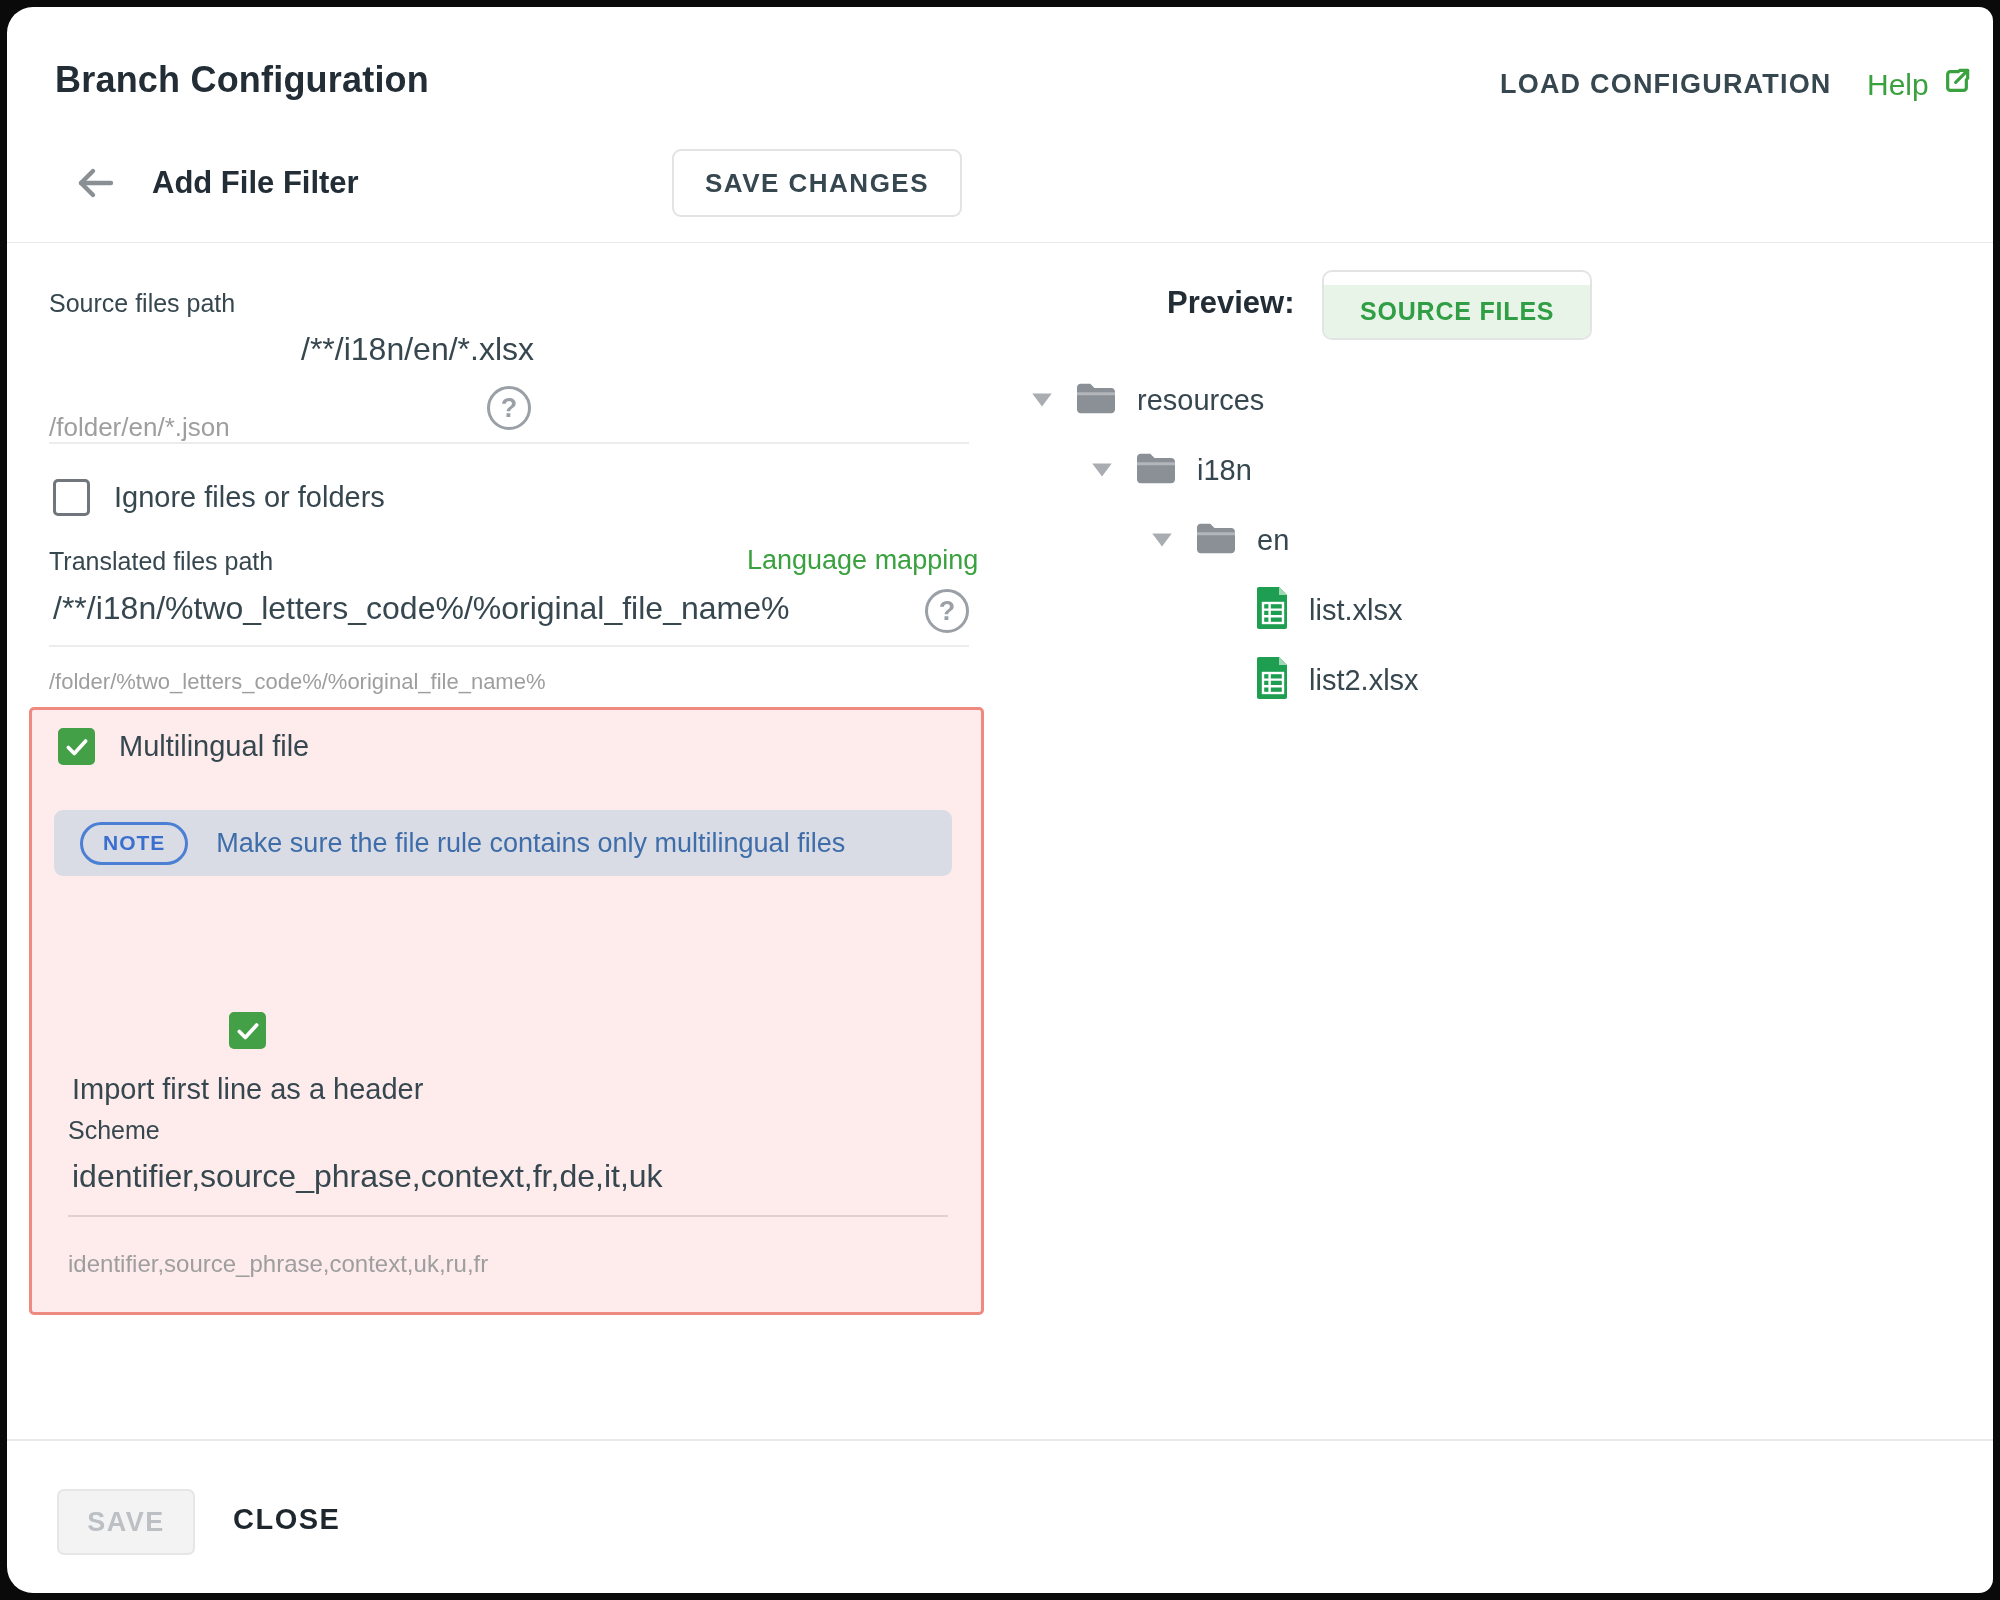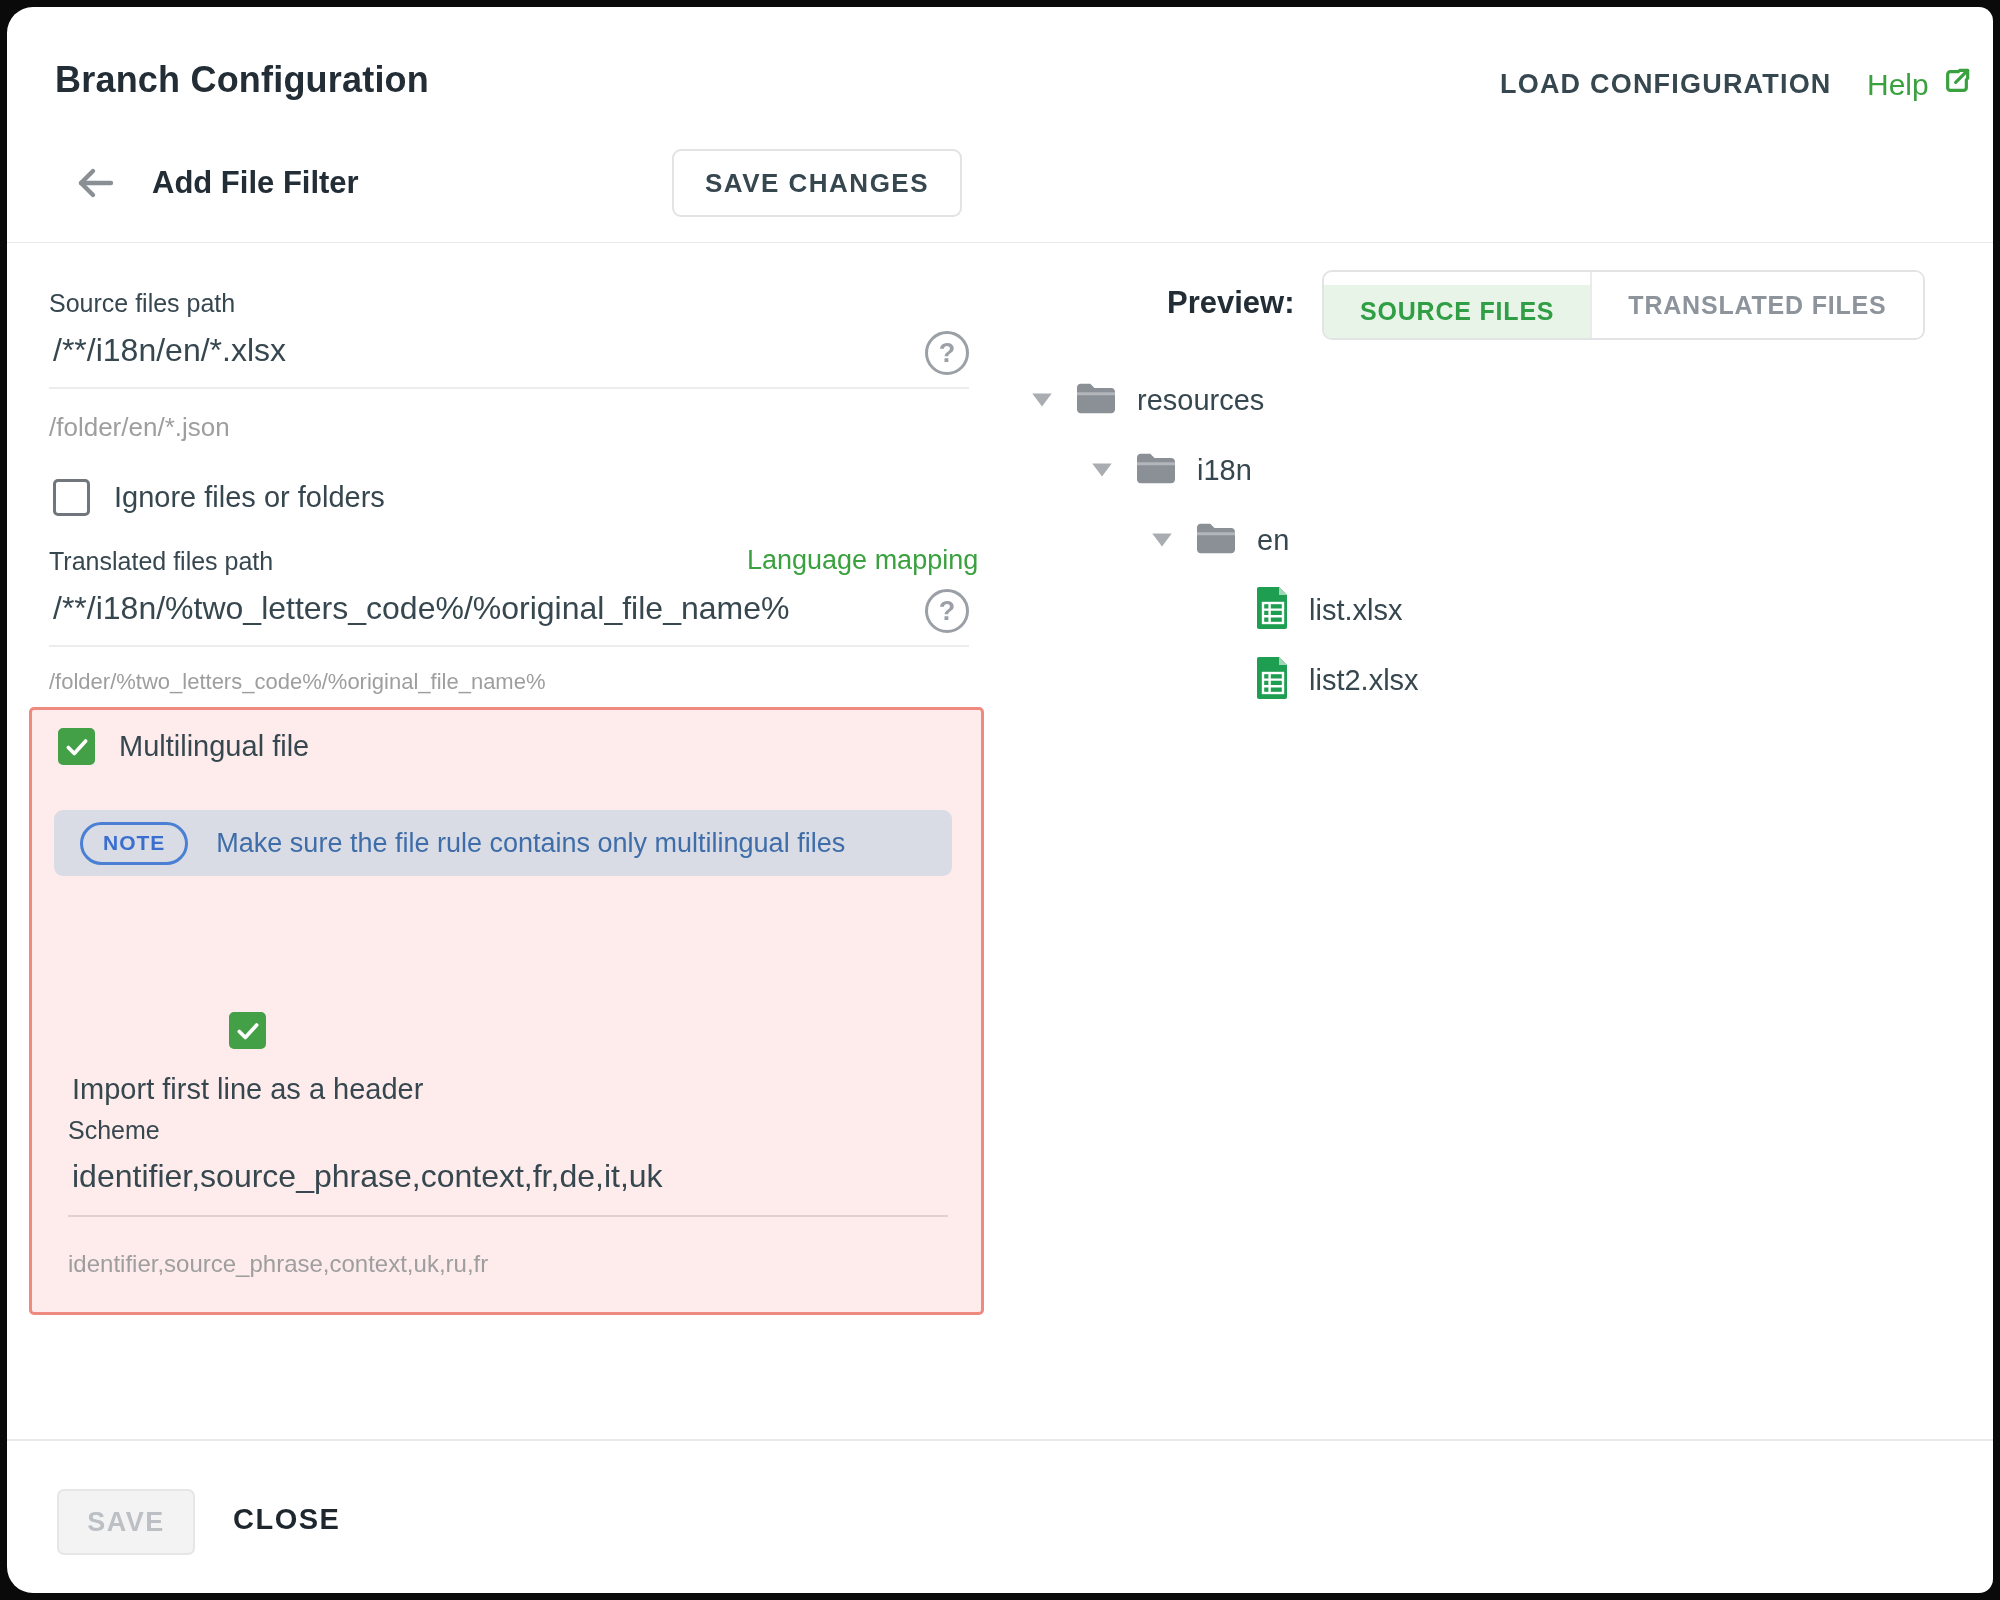--- a/index.html
+++ b/index.html
@@ -92,21 +92,21 @@
         <path d="M11 6l-6 6 6 6"></path>
     </svg>
   </div>
   <div class="subtitle">Add File Filter</div>
 
   <button class="save-changes">SAVE CHANGES</button>
 
   <div class="header-divider"></div>
 
   <div class="field-label" style="left:42px; top:282px;">Source files path</div>
-  <div class="field-row" style="top:324px;">
+  <div class="field-row" style="top:324px;flex-direction:column;">
     <input type="text" value="/**/i18n/en/*.xlsx" style="">
     <span class="help-circle">?</span>
   </div>
   <div class="hint" style="left:42px; top:405px;">/folder/en/*.json</div>
 
   <div class="cb-row" style="left:46px; top:472px;">
     <span class="cb-box"></span>
     <span class="cb-label">Ignore files or folders</span>
   </div>
 
@@ -148,21 +148,20 @@
     <div class="scheme-row">
       <input type="text" value="identifier,source_phrase,context,fr,de,it,uk" style="">
     </div>
     <div class="hint" style="left:36px; top:540px; font-size:24px;">identifier,source_phrase,context,uk,ru,fr</div>
   </div>
 
   <div class="preview-label">Preview:</div>
 
   <div class="toggle">
     <div class="seg active">SOURCE FILES</div>
-    <div class="seg inactive" style="border-left:2px solid #e9ebed;">TRANSLATED FILES</div>
   </div>
 
   <div class="tree-row" style="left:1022px; top:372px;">
     <span class="caret">
       <svg width="26" height="20" viewBox="0 0 16 12">
           <polygon points="2,2 14,2 8,10" fill="#a9adb2"></polygon>
         </svg>
     </span>
     <span>
       <svg width="46" height="38" viewBox="0 0 24 20">

